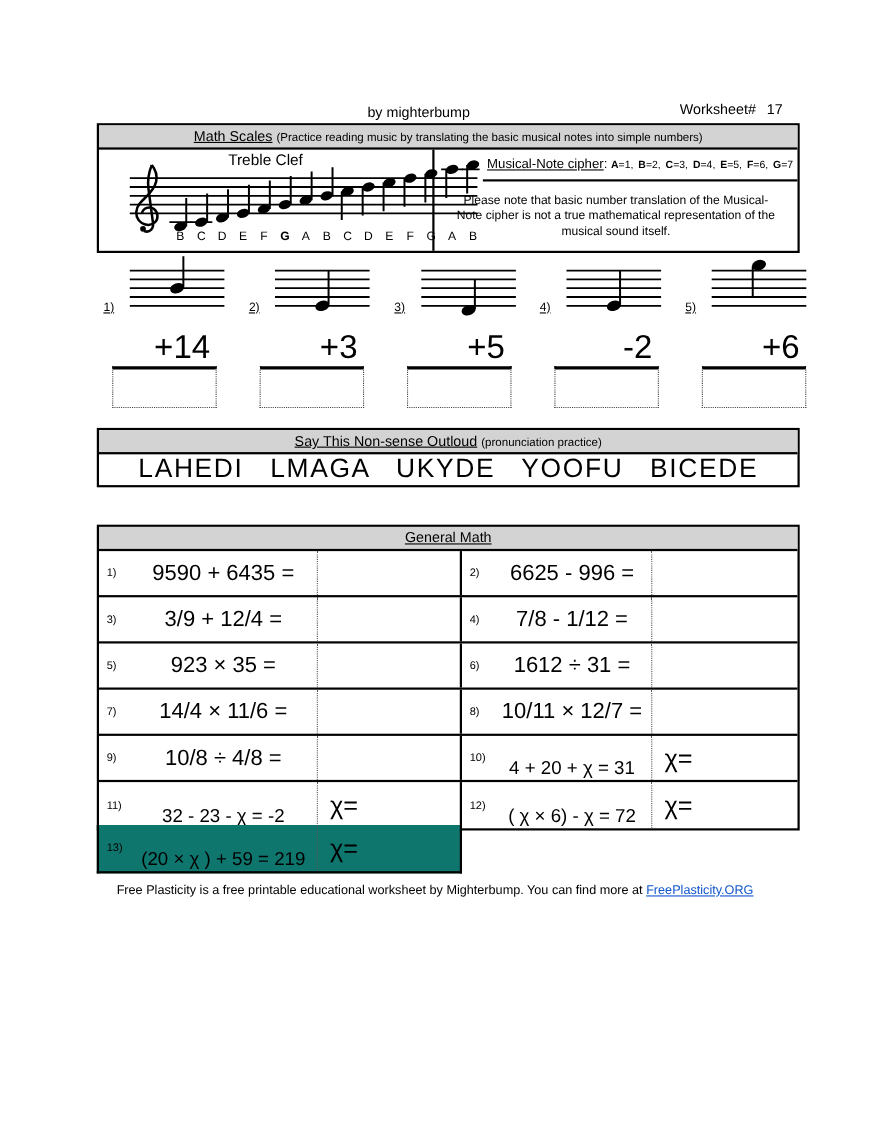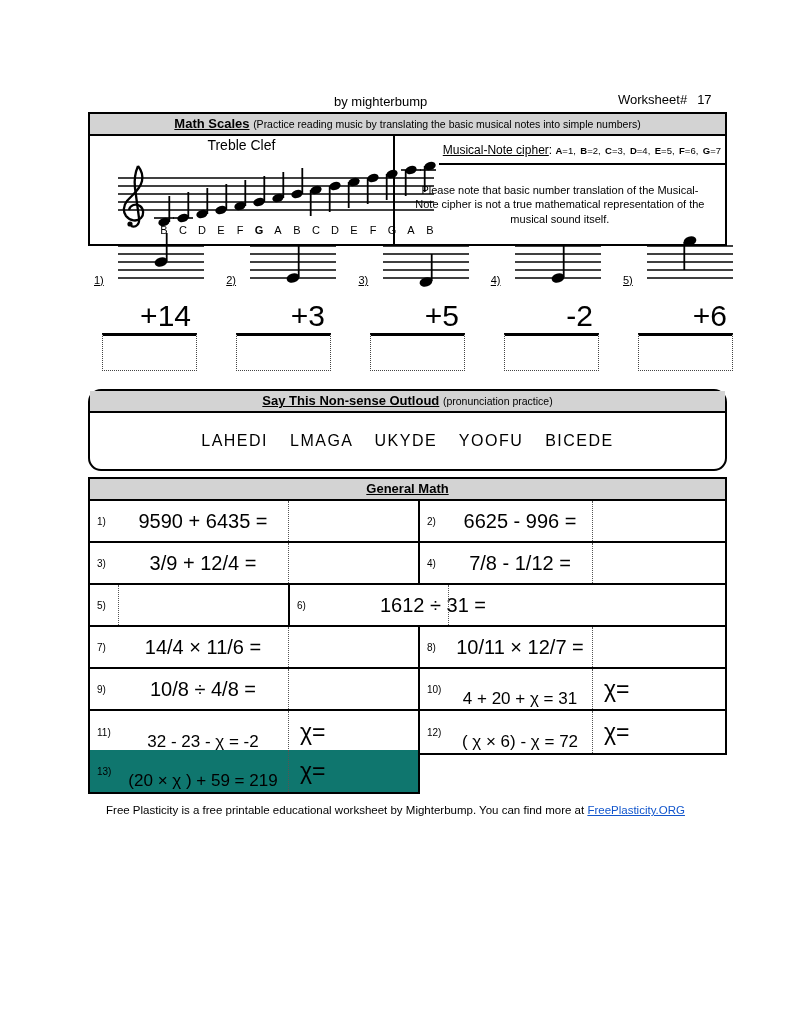--- a/index.html
+++ b/index.html
@@ -8,26 +8,26 @@
 
   
   .hdr-title { position:absolute; left:118px; top:66px; font-size:38px; font-style:italic; letter-spacing:0px; }
   .hdr-byline { position:absolute; left:334px; top:94px; font-size:13px; }
   .hdr-worksheet { position:absolute; left:618px; top:92px; font-size:13px; }
   .hdr-worksheet .num { margin-left:10px; }
 
   
   .sec { position:absolute; left:88px; width:639px; border:2px solid #000; background:#fff; }
   .sec-bar { background:#d3d3d3; border-bottom:2px solid #000; text-align:center; padding:2px 0 3px 0; font-size:13px; }
-  .sec-bar .t { font-weight:bold; text-decoration:underline; }
+  .sec-bar .t { font-weight:normal; text-decoration:underline; }
   .sec-bar .n { font-size:10.5px; }
 
   
   #mathscales { top:112px; }
-  .ms-body { display:flex; height:108px; }
+  .ms-body { display:flex; height:92px; }
   .ms-left { width:353px; border-right:2px solid #000; position:relative; }
   .ms-left .staff-title { position:absolute; top:1px; left:0; right:0; text-align:center; font-size:14px; }
   .ms-left svg { position:absolute; left:26px; bottom:0; }
   .ms-right { flex:1; display:flex; flex-direction:column; }
   .cipher-row { border-bottom:2px solid #000; padding:4px 4px 5px 4px; text-align:center; white-space:nowrap;margin-left:44px; }
   .cipher-row .cl { font-size:12px; text-decoration:underline; }
   .cipher-row .cc { font-size:12px; }
   .cipher-row .cp { font-size:9.5px; }
   .cipher-row .cp b { font-weight:bold; }
   .disclaimer { flex:1; display:flex; align-items:center; justify-content:center; text-align:center; font-size:11px; line-height:1.32; padding:2px 16px; }
@@ -37,22 +37,22 @@
   .ns-unit { position:relative; width:119px; height:62px; }
   .ns-label { position:absolute; left:6px; bottom:4px; font-size:11px; text-decoration:underline; }
   .ns-unit svg { position:absolute; left:27px; top:2px; }
 
   .op-row { position:absolute; left:88px; top:299px; width:648px; display:flex; justify-content:space-between; padding:0 3px 0 14px; }
   .op-cell { width:95px; }
   .op-value { font-size:30px; text-align:right; padding-right:6px; line-height:34px; height:34px; }
   .op-box { height:38px; border:1.5px dotted #444; border-top:3px solid #000; background:#fff; }
 
   
-  #saythis { top:389px;border-radius:13px; }
-  .words-area { height:56px; display:flex; align-items:center; justify-content:center; font-size:16px; letter-spacing:1.5px; word-spacing:16px; }
+  #saythis { top:389px; }
+  .words-area { height:28px; display:flex; align-items:center; justify-content:center; font-size:24px; letter-spacing:1.5px; word-spacing:16px; }
 
   
   #genmath { top:477px; }
   .gm-row { display:grid; grid-template-columns:28px 170px 130px 30px 144px 133px; height:42px; border-bottom:2px solid #000; }
   .gm-row:last-child { border-bottom:none; }
   .gm-lbl { font-size:10px; padding-left:7px; display:flex; align-items:center; }
   .gm-lbl.mid { border-left:2px solid #000; }
   .gm-prob { display:flex; align-items:center; justify-content:center; font-size:20px; white-space:nowrap; }
   .gm-prob.sm { font-size:17px;margin-top:20px; }
   .gm-ans { border-left:1.5px dotted #555; display:flex; align-items:center; }
@@ -293,20 +293,21 @@
           <span></span>
         </div>
       <div class="gm-lbl mid">4)</div>
       <div class="gm-prob">7/8 - 1/12 =</div>
       <div class="gm-ans">
           <span></span>
         </div>
     </div>
     <div class="gm-row">
       <div class="gm-lbl">5)</div>
+      <div class="gm-prob">923 × 35 =</div>
       <div class="gm-ans">
           <span></span>
         </div>
       <div class="gm-lbl mid">6)</div>
       <div class="gm-prob">1612 ÷ 31 =</div>
       <div class="gm-ans">
           <span></span>
         </div>
     </div>
     <div class="gm-row">

